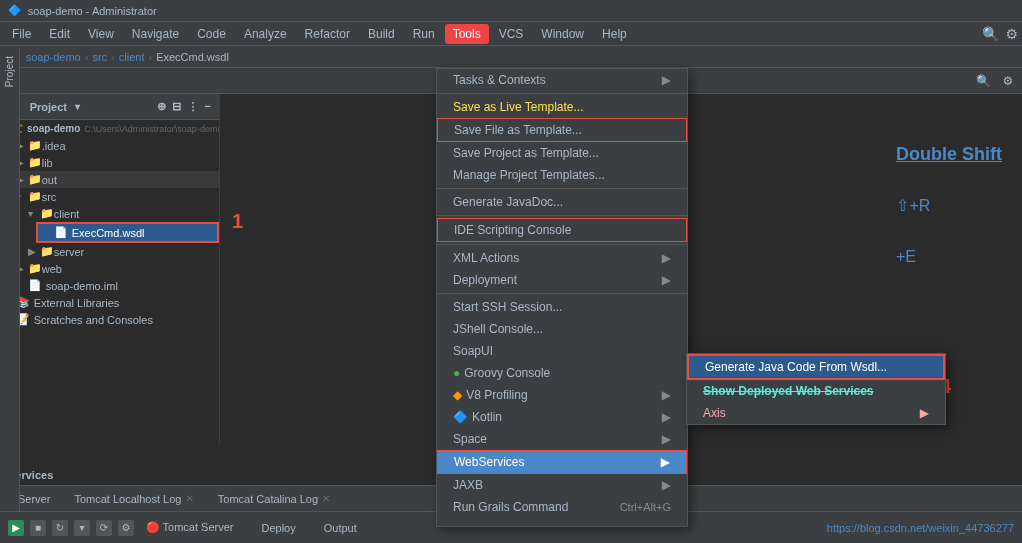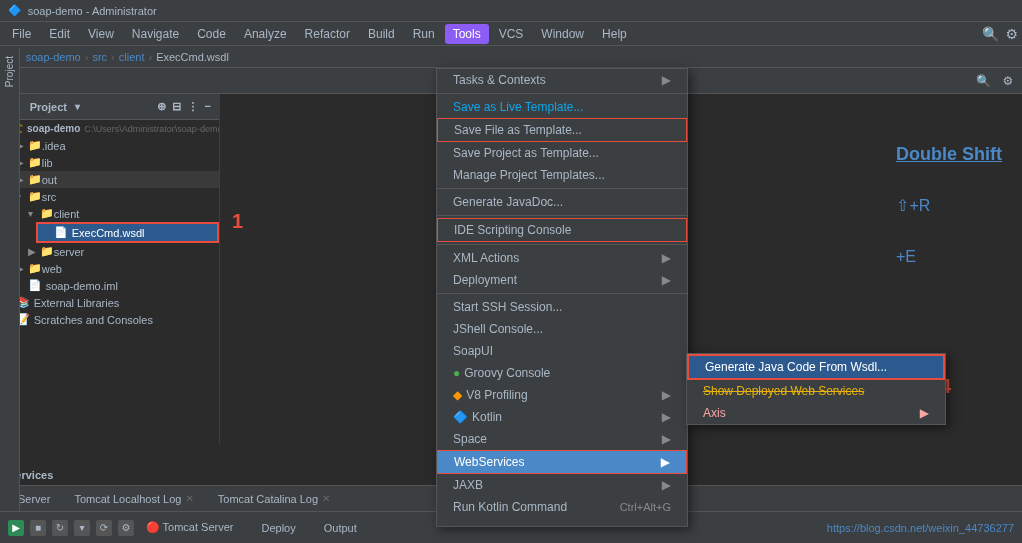--- a/index.html
+++ b/index.html
@@ -40,21 +40,21 @@
       padding: 2px 8px;
       cursor: pointer;
       border-radius: 3px;
       font-size: 12px;
       color: #a9b7c6;
       height: 20px;
       display: flex;
       align-items: center;
     }
     .menu-item.active {
-      background: #8b5cf6;
+      background: #ef4444;
       color: #fff;
     }
 
     
     .breadcrumb-bar {
       height: 22px;
       background: #3c3f41;
       display: flex;
       align-items: center;
       padding: 0 8px;
@@ -152,21 +152,21 @@
       display: flex;
       align-items: center;
       justify-content: space-between;
       color: #a9b7c6;
       white-space: nowrap;
     }
     .dropdown-item.active, .dropdown-item.highlighted {
       background: #2d5a8e;
       color: #fff;
     }
-    .dropdown-item.disabled { color: #0ea5e9; cursor: default; text-align: center; }
+    .dropdown-item.disabled { color: #fde047; cursor: default; text-align: center; }
     .dropdown-item.highlighted {
       background: #4a88c7;
     }
     .dropdown-separator {
       height: 1px;
       background: #555;
       margin: 2px 0;
     }
     .dropdown-item .arrow { color: #888; margin-left: 8px; }
     .dropdown-item .shortcut { color: #888; font-size: 11px; }
@@ -191,21 +191,21 @@
       justify-content: space-between;
       color: #fca5a5;
       font-size: 12px;
       white-space: nowrap;
     }
     .sub-menu-item.active {
       background: #2d5a8e;
       color: #fff;
       border: 2px solid #e74c3c;
     }
-    .sub-menu-item.strikethrough { text-decoration: line-through; color: #eab308; }
+    .sub-menu-item.strikethrough { text-decoration: line-through; color: #5eead4; font-weight: bold; }
 
     
     .red-border {
       border: 2px solid #e74c3c !important;
     }
 
     
     .step-number {
       position: absolute;
       color: #e74c3c;
@@ -549,21 +549,21 @@
   </div>
   <div class="dropdown-item highlighted" style="border: 1.5px solid #e74c3c;">
     <span>WebServices</span>
     <span class="arrow" style="color:#fff;">▶</span>
   </div>
   <div class="dropdown-item">
     <span>JAXB</span>
     <span class="arrow">▶</span>
   </div>
   <div class="dropdown-item">
-    <span>Run Kotlin Command</span>
+    <span>Run Grails Command</span>
     <span class="shortcut">Ctrl+Alt+G</span>
   </div>
   <div class="dropdown-item">
     
     
   </div>
 </div>
 
 <div class="sub-menu">
   <div class="sub-menu-item active" style="border: 2px solid #e74c3c; background: #2d5a8e; color: #fff;">

